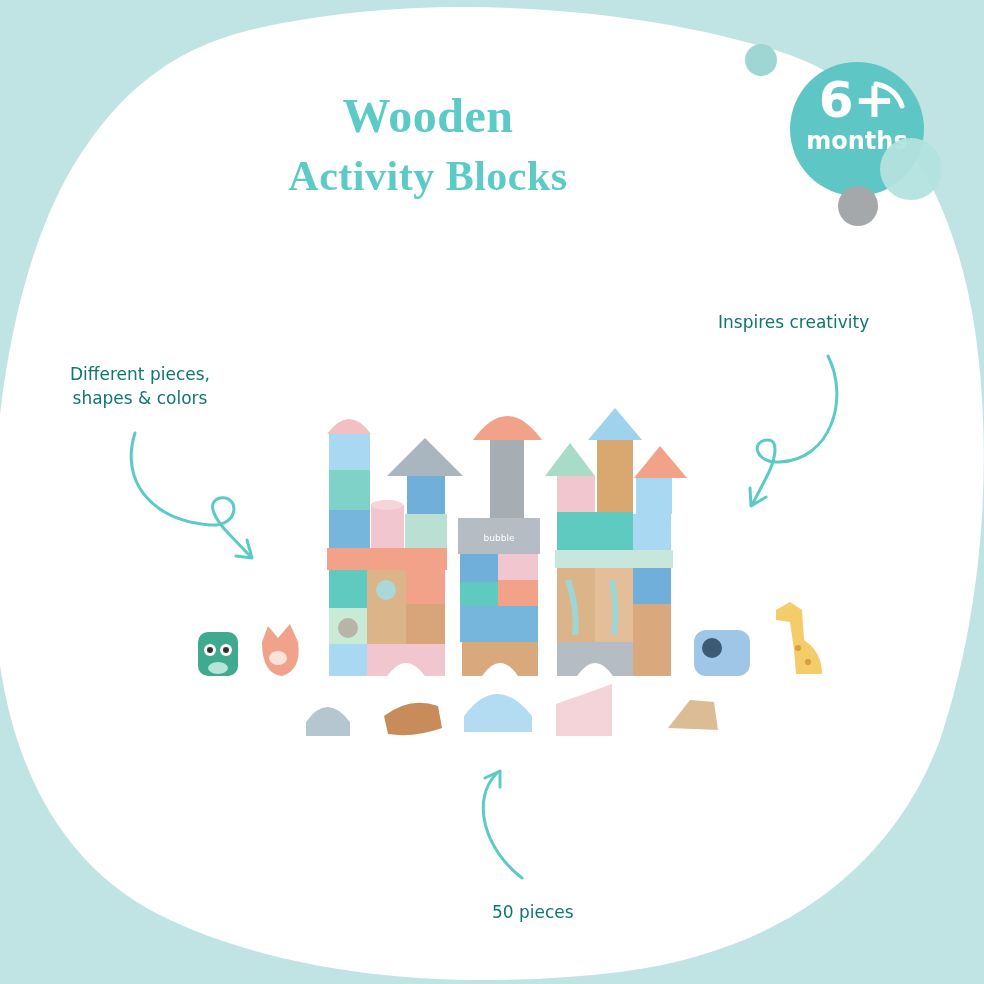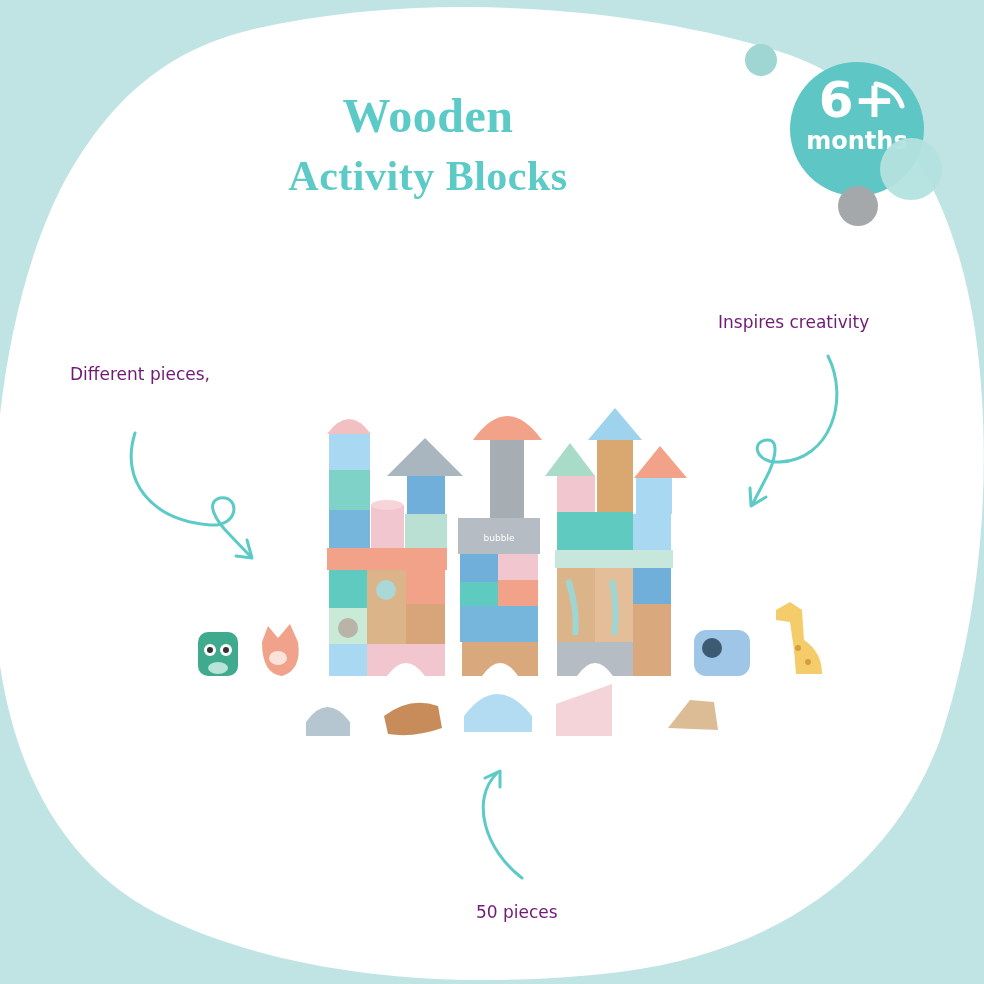--- a/index.html
+++ b/index.html
@@ -5,21 +5,21 @@
   html,body{margin:0;padding:0;}
   body{width:984px;height:984px;overflow:hidden;background:#bfe4e3;position:relative;font-family:"Liberation Sans",sans-serif;}
   .blob{position:absolute;left:0;top:0;width:984px;height:984px;}
   .title{position:absolute;left:0;width:856px;text-align:center;color:#5ccac6;font-family:Liberation Serif, serif;font-weight:bold;letter-spacing:0.5px;}
   .t1{top:88px;font-size:48px;}
   .t2{top:152px;font-size:42px;}
   .badge{position:absolute;left:790px;top:62px;width:134px;height:134px;border-radius:50%;background:#5ec7c6;color:#fff;text-align:center;font-family:"DejaVu Sans",sans-serif;font-weight:bold;}
   .badge .age{position:absolute;left:0;width:100%;top:8px;font-size:50px;line-height:60px;}
   .badge .unit{position:absolute;left:0;width:100%;top:66px;font-size:24px;line-height:26px;}
   .bubble{position:absolute;border-radius:50%;}
-  .label{position:absolute;color:#701a75;font-size:17px;line-height:24px;font-family:"DejaVu Sans",sans-serif;}
+  .label{position:absolute;color:#0f766e;font-size:17px;line-height:24px;font-family:"DejaVu Sans",sans-serif;}
   .scene{position:absolute;left:0;top:0;width:984px;height:984px;}
 </style>
 </head>
 <body>
 
 <svg class="blob" viewBox="0 0 984 984">
   <path d="M250,30 C420,-10 640,5 790,55 C900,95 955,200 975,330 C995,470 980,620 940,740 C895,860 790,950 620,972 C470,990 300,980 170,920 C60,870 5,760 -5,620 C-15,470 5,300 60,190 C110,95 170,50 250,30 Z" fill="#ffffff"></path>
 </svg>
 
 <div class="title t1">Wooden</div>
@@ -31,23 +31,24 @@
   <div class="unit">months</div>
   <svg style="position:absolute;left:82px;top:18px" width="36" height="30">
       <path d="M4,4 Q24,8 30,26" stroke="#fff" stroke-width="5" fill="none" stroke-linecap="round"></path>
     </svg>
 </div>
 <div class="bubble" style="left:880px;top:138px;width:62px;height:62px;background:#b3e2df;opacity:0.95;"></div>
 <div class="bubble" style="left:838px;top:186px;width:40px;height:40px;background:#a5a8aa;"></div>
 
 <div class="label" style="left:50px;top:362px;text-align:center;width:180px;">
   <div>Different pieces,</div>
+  <div>shapes &amp; colors</div>
 </div>
 <div class="label" style="left:718px;top:310px;">Inspires creativity</div>
-<div class="label" style="left:476px;top:900px;">50 pieces</div>
+<div class="label" style="left:492px;top:900px;">50 pieces</div>
 
 <svg class="scene" viewBox="0 0 984 984">
   <g stroke="#5ccac6" stroke-width="3" fill="none" stroke-linecap="round" stroke-linejoin="round">
 
     <path d="M135,433 C120,480 150,520 210,525 C240,527 240,495 220,498 C205,502 215,520 230,535 L250,556"></path>
     <path d="M236,556 L252,558 L247,540"></path>
 
     <path d="M828,356 C850,400 830,460 780,462 C755,464 750,440 768,440 C780,440 775,462 765,480 L752,505"></path>
     <path d="M750,488 L751,506 L766,497"></path>
 

